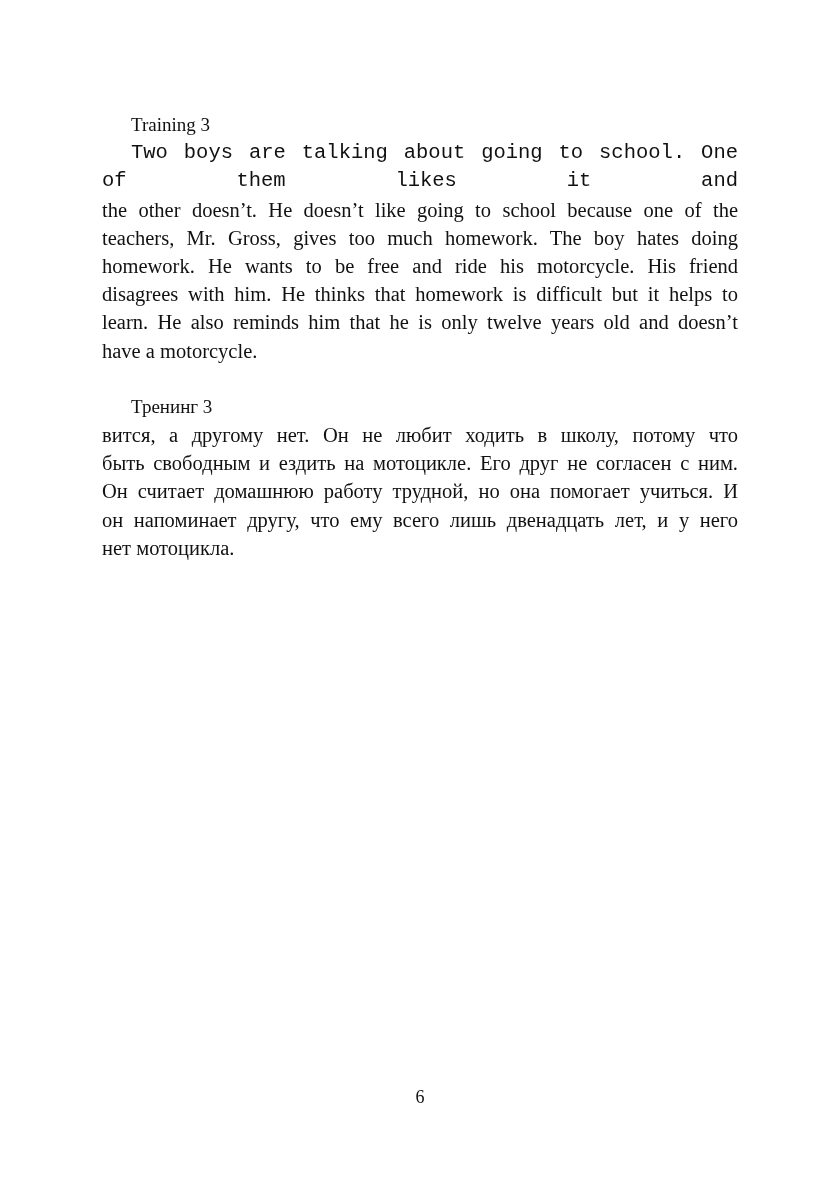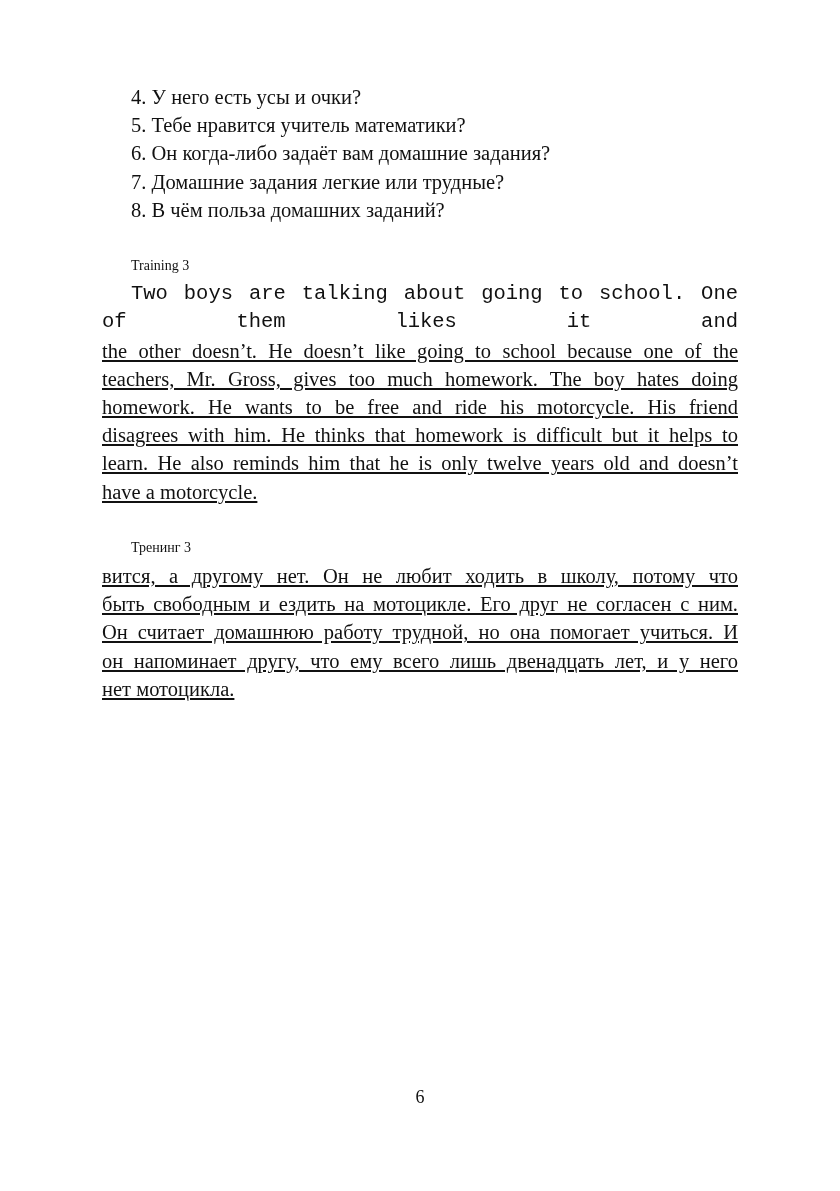--- a/index.html
+++ b/index.html
@@ -32,21 +32,21 @@
       padding-left: 29px;
       white-space: nowrap;
     }
     .section {
       margin-top: 28px;
     }
     .heading {
       padding-left: 29px;
       margin: 0;
       font-weight: normal;
-      font-size: 14px;
+      font-size: 19px;
     }
     .para {
       margin: 0;
       text-align: justify;
       text-indent: 29px;
       hyphens: manual;
     }
     .para .line {
       display: block;
       text-align: justify;
@@ -54,43 +54,35 @@
     }
     .para .line.last {
       text-align-last: left;
     }
     .para .line.first {
       text-indent: 29px;
       font-family: Liberation Mono, monospace;
     }
     .para .line:not(.first) {
       text-indent: 0;
-      text-decoration: underline;
     }
     .page-number {
       position: absolute;
       left: 0;
       width: 840px;
       top: 1087px;
       text-align: center;
       font-size: 18px;
     }
   </style>
 </head>
 <body>
 
 <div class="page">
 
-  <ol class="qlist">
-    <li>4. У него есть усы и очки?</li>
-    <li>5. Тебе нравится учитель математики?</li>
-    <li>6. Он когда-либо задаёт вам домашние задания?</li>
-    <li>7. Домашние задания легкие или трудные?</li>
-    <li>8. В чём польза домашних заданий?</li>
-  </ol>
 
   <div class="section">
     <h2 class="heading">Training 3</h2>
     <p class="para">
       <span class="line first">Two boys are talking about going to school. One of them likes it and</span>
       <span class="line">the other doesn’t. He doesn’t like going to school because one of the</span>
       <span class="line">teachers, Mr. Gross, gives too much homework. The boy hates doing</span>
       <span class="line">homework. He wants to be free and ride his motorcycle. His friend</span>
       <span class="line">disagrees with him. He thinks that homework is difficult but it helps to</span>
       <span class="line">learn. He also reminds him that he is only twelve years old and doesn’t</span>

